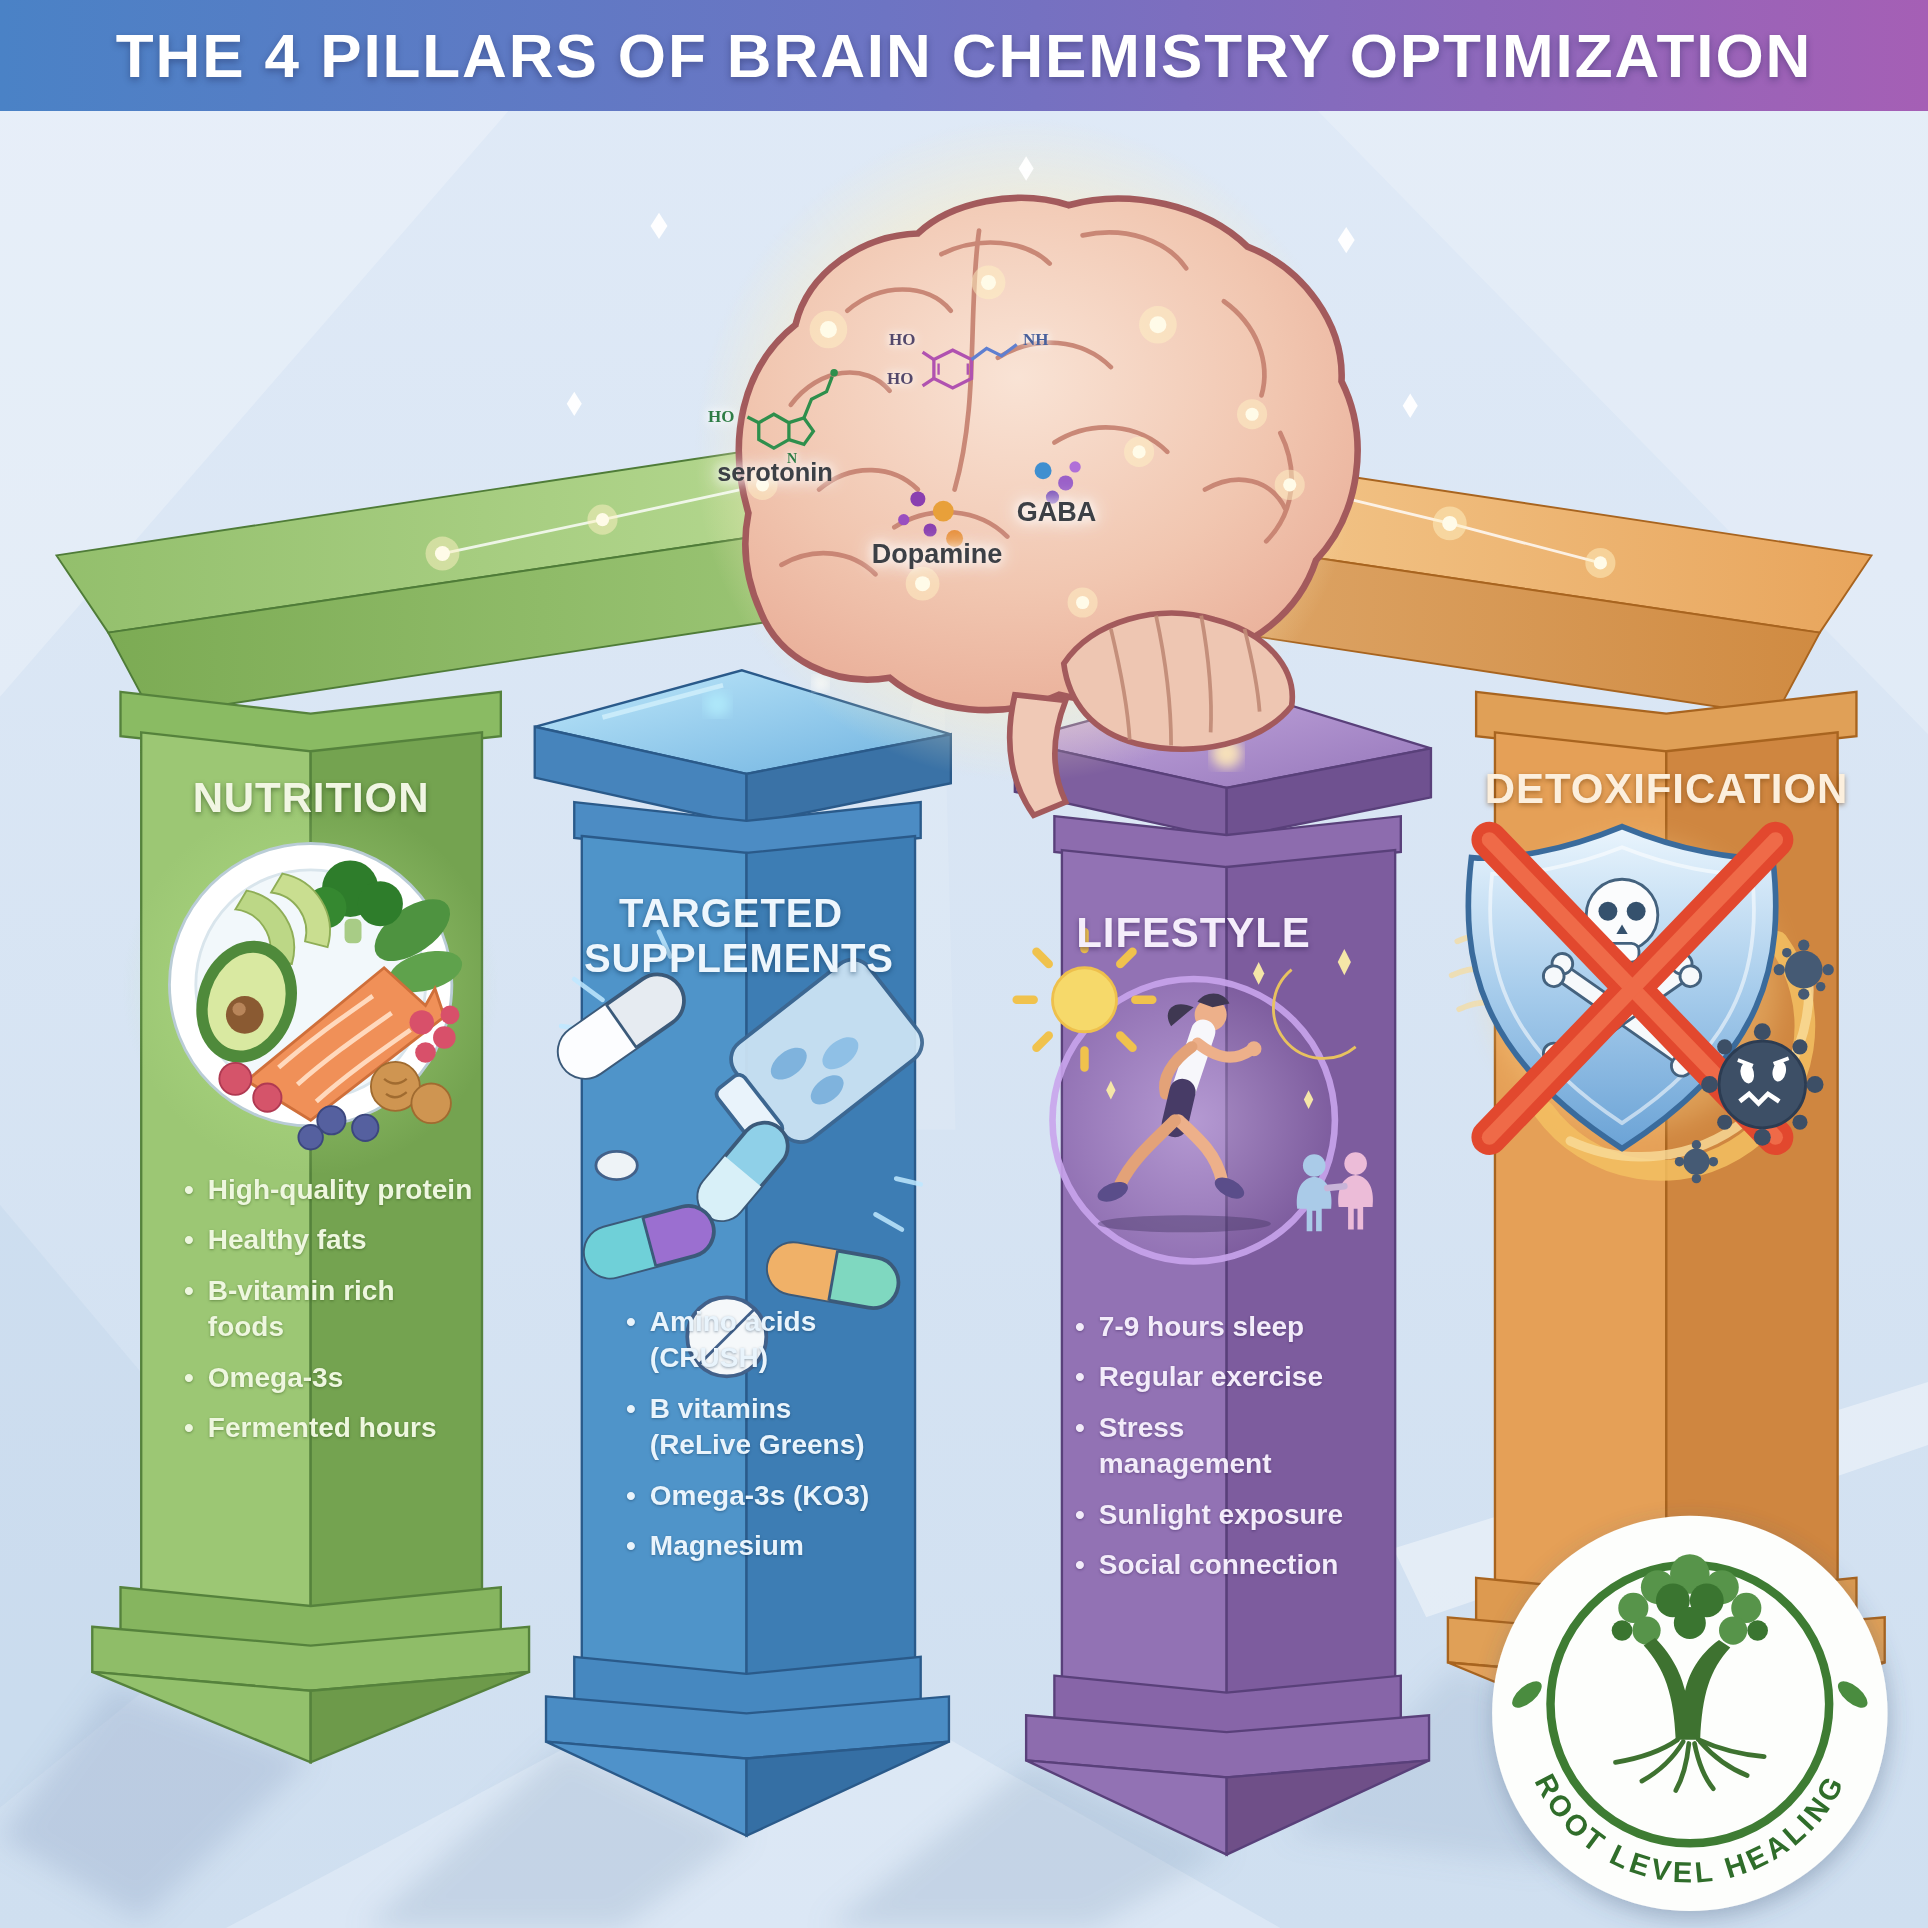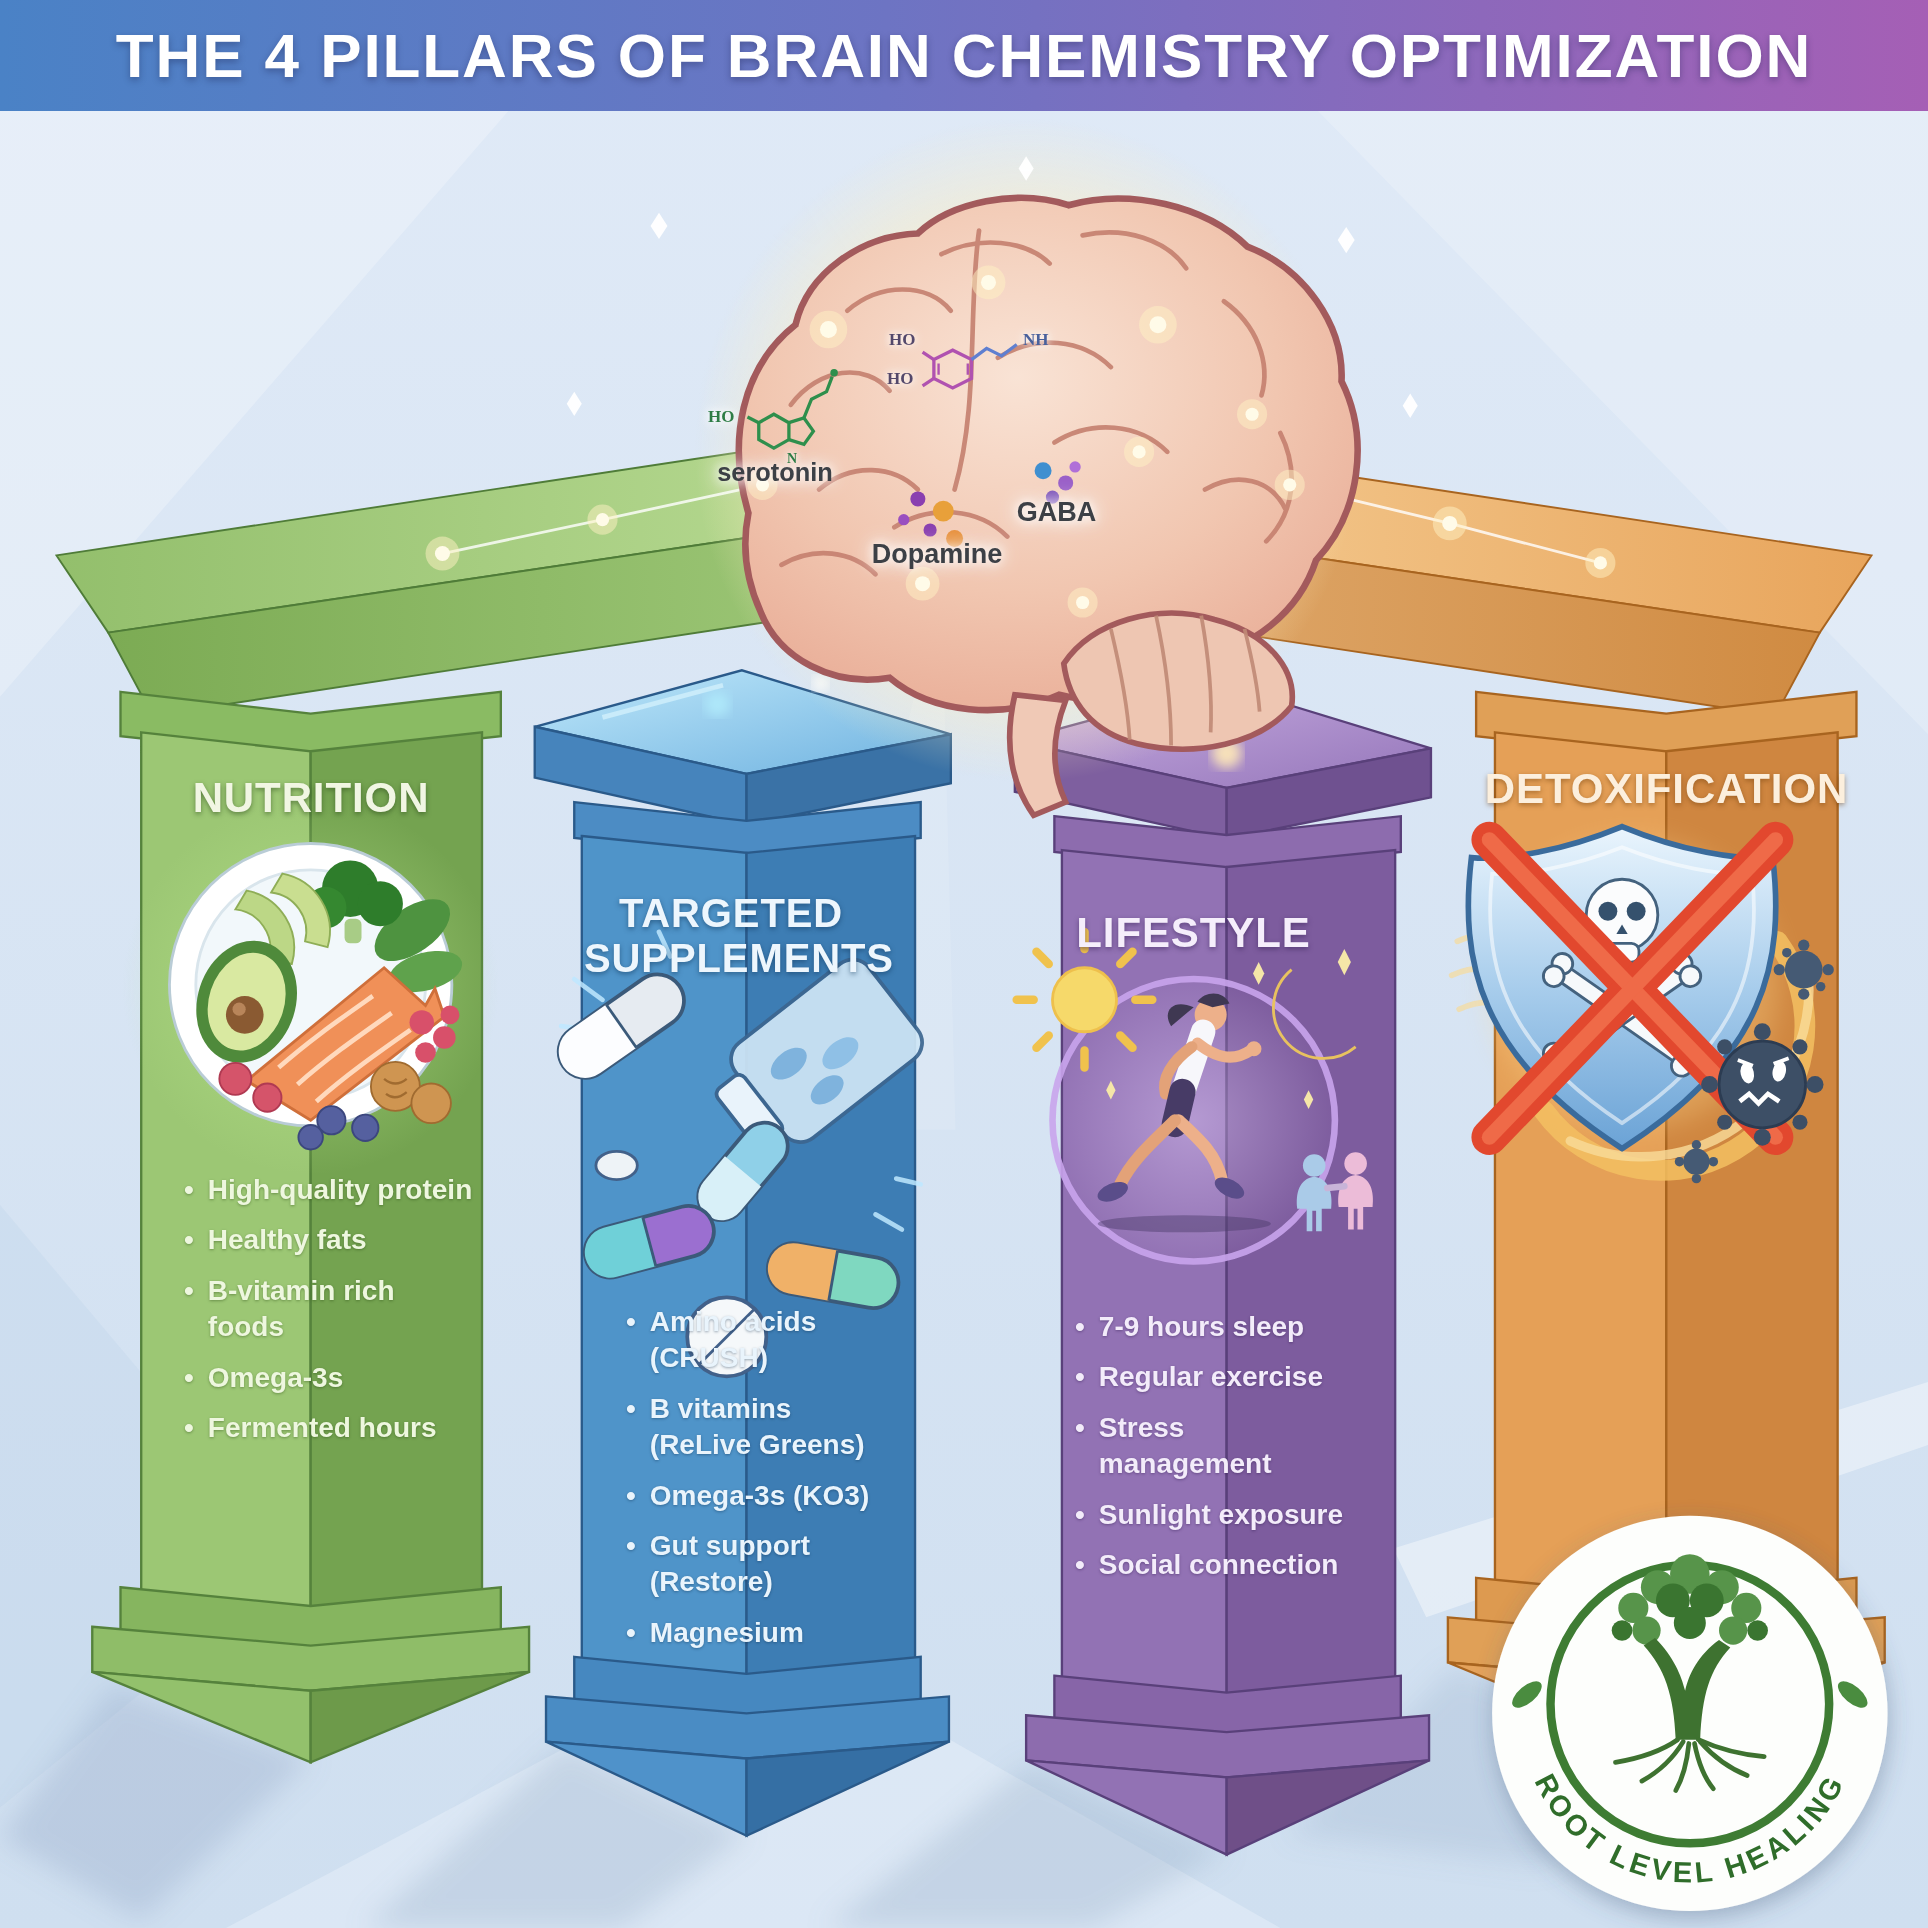--- a/index.html
+++ b/index.html
@@ -579,22 +579,20 @@
   <li><span>Omega-3s</span></li>
   <li><span>Fermented hours</span></li>
 </ul>
 
 <ul class="plist" id="l-supplements">
   <li><span>Amino acids
 (CRUSH)</span></li>
   <li><span>B vitamins
 (ReLive Greens)</span></li>
   <li><span>Omega-3s (KO3)</span></li>
-  <li><span>Gut support
-(Restore)</span></li>
   <li><span>Magnesium</span></li>
 </ul>
 
 <ul class="plist" id="l-lifestyle">
   <li><span>7-9 hours sleep</span></li>
   <li><span>Regular exercise</span></li>
   <li><span>Stress
 management</span></li>
   <li><span>Sunlight exposure</span></li>
   <li><span>Social connection</span></li>

